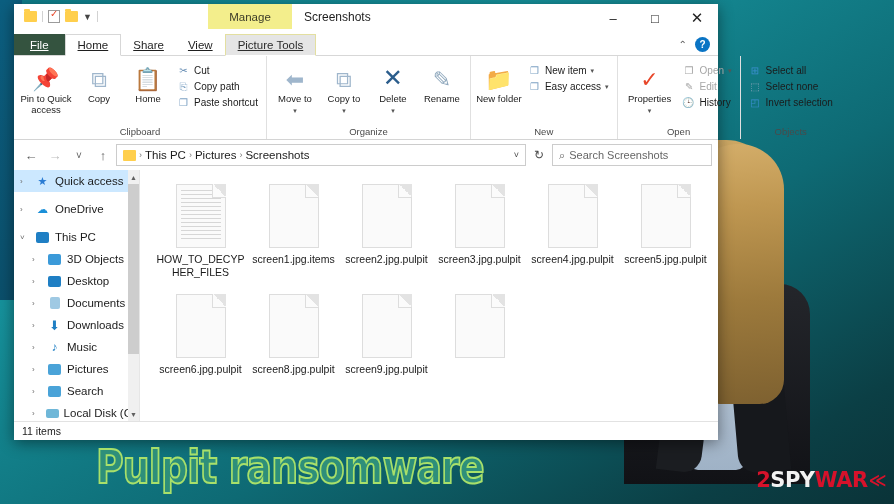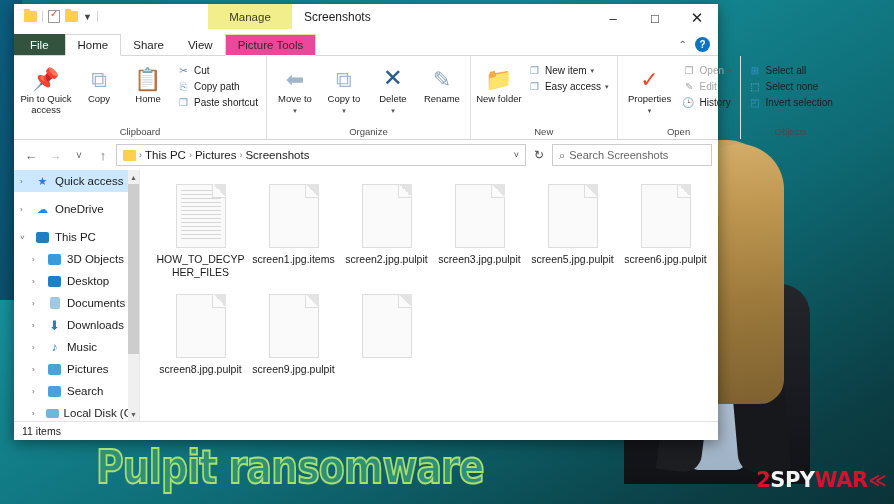--- a/index.html
+++ b/index.html
@@ -74,25 +74,25 @@
     font-size:11.5px; color:#3c3c28;
   }
   .win-title { position:absolute; left:290px; top:6px; font-size:12px; color:#1d1d1d; }
   .wbtns { position:absolute; right:0; top:0; display:flex; }
   .wbtn { width:42px; height:28px; display:flex; align-items:center; justify-content:center;
           font-size:13px; color:#222; }
   .wbtn.close { font-size:15px; }
   
   .tabs { height:22px; display:flex; align-items:stretch; position:relative;
           border-bottom:1px solid #d7d7d7; flex:0 0 22px; background:#fff; }
-  .tab { padding:0 12px; display:flex; align-items:center; font-size:11.5px; color:#1f1f1f; }
+  .tab { padding:0 12px; display:flex; align-items:center; font-size:11.5px; color:#1f1f1f;text-decoration:underline; }
   .tab.file { background:#34533f; color:#fff; padding:0 16px; }
   .tab.active { background:#fff; border:1px solid #d7d7d7; border-bottom:1px solid #fff;
                 margin-bottom:-1px; }
-  .tab.ctx { background:#ec4899; border:1px solid #e3dfa0; border-bottom-color:#fff;
+  .tab.ctx { background:#e5e5e5; border:1px solid #e3dfa0; border-bottom-color:#fff;
              margin-bottom:-1px; color:#2c2c2c; }
   .tabs-right { margin-left:auto; display:flex; align-items:center; gap:8px; padding-right:8px; }
   .chevron-up { font-size:10px; color:#555; }
   .help-btn { width:15px; height:15px; border-radius:50%; background:#0a74c4; color:#fff;
               font-size:10px; display:flex; align-items:center; justify-content:center; font-weight:bold; }
   
   .ribbon { height:84px; display:flex; border-bottom:1px solid #d4d4d4; background:#fff;
             flex:0 0 84px; }
   .rgroup { display:flex; flex-direction:column; border-right:1px solid #e0e0e0; padding:3px 5px 0; }
   .rgroup-body { flex:1; display:flex; align-items:flex-start; gap:3px; }
@@ -485,20 +485,27 @@
           <div class="fpage"></div>
             <div class="ffold"></div>
         </div>
         <div class="fname">screen3.jpg.pulpit</div>
       </div>
       <div class="fitem">
         <div class="ficon">
           <div class="fpage"></div>
             <div class="ffold"></div>
         </div>
+        <div class="fname">screen4.jpg.pulpit</div>
+      </div>
+      <div class="fitem">
+        <div class="ficon">
+          <div class="fpage"></div>
+            <div class="ffold"></div>
+        </div>
         <div class="fname">screen5.jpg.pulpit</div>
       </div>
       <div class="fitem">
         <div class="ficon">
           <div class="fpage"></div>
             <div class="ffold"></div>
         </div>
         <div class="fname">screen6.jpg.pulpit</div>
       </div>
       <div class="fitem">

